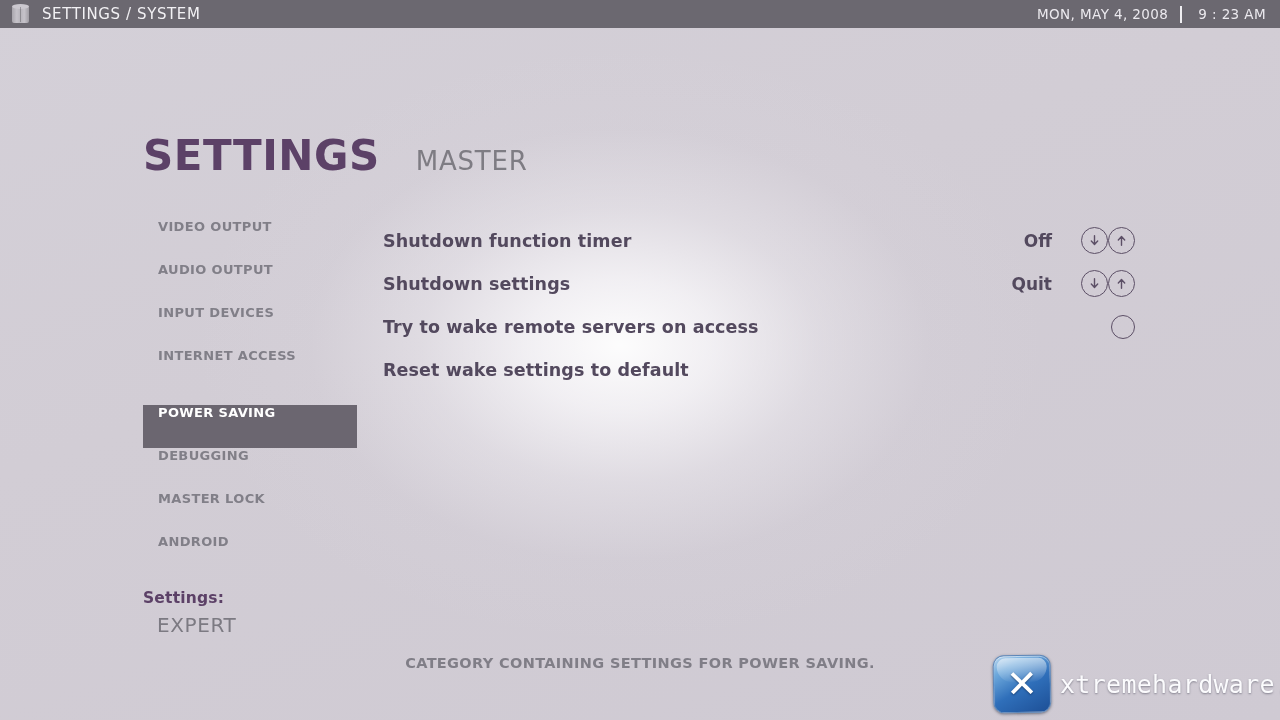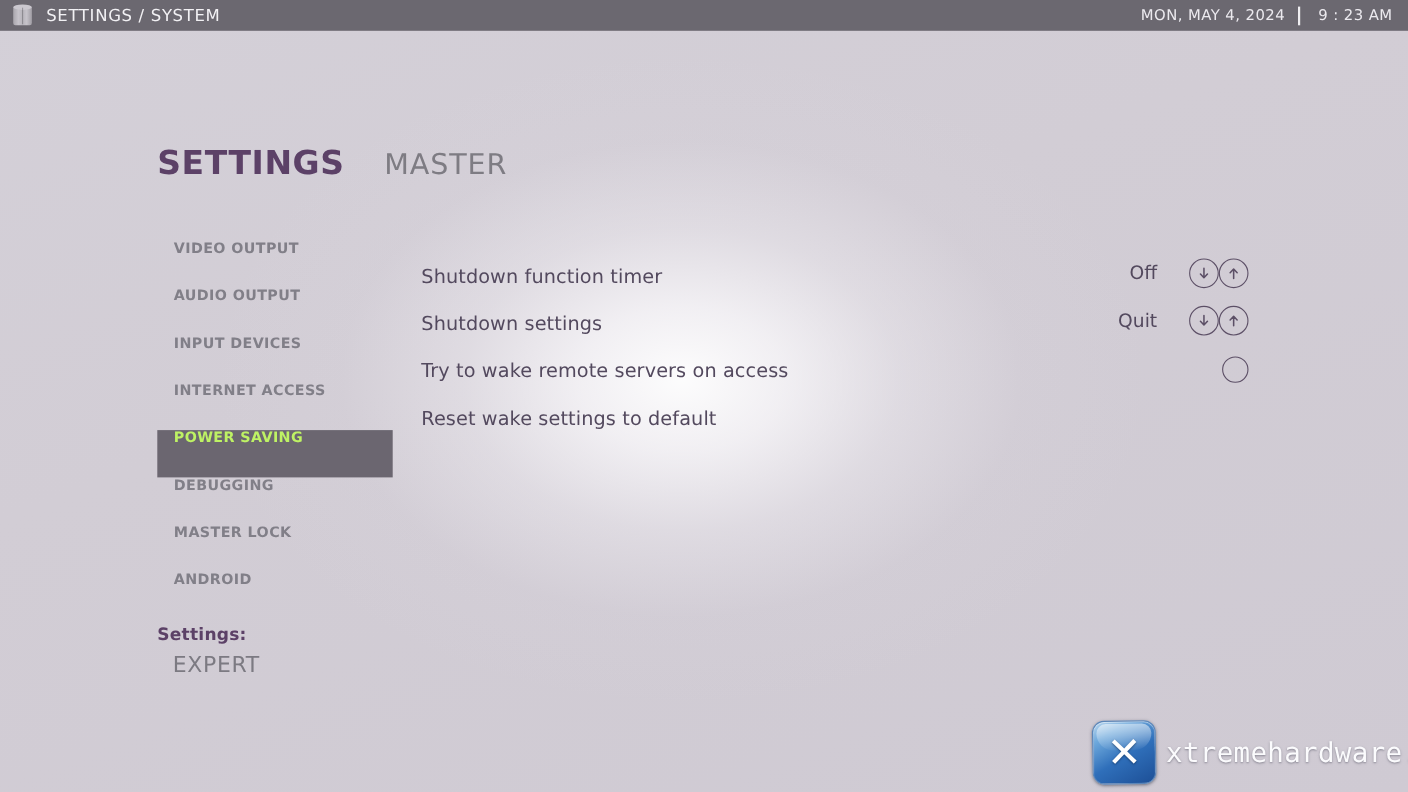--- a/index.html
+++ b/index.html
@@ -53,50 +53,50 @@
     padding-right:14px; color:#eceaef; font-size:13.5px; letter-spacing:.4px;
   }
   #clock-sep {
     width:2px; height:17px; background:#efeef1;
     margin:0 16px 0 12px; display:inline-block;
   }
 
   
   #heading { position:absolute; left:143px; top:131px; display:flex; align-items:baseline; }
   #title-main {
-    color:#5c4167; font-size:30px; font-weight:bold; letter-spacing:.5px;
+    color:#5c4167; font-size:42px; font-weight:bold; letter-spacing:.5px;
   }
   #title-sub {
     color:#7e7c83; font-size:26px; font-weight:400; letter-spacing:.8px;
     margin-left:36px;
   }
 
   
   #sidebar { position:absolute; left:143px; top:219px; width:214px; }
   .side-item {
     height:43px; display:flex; 
     padding-left:15px;
     color:#817f88; font-size:13px; font-weight:bold; letter-spacing:.35px;
   }
-  .side-item.active { background:#6b6670; color:#bef264; }
-
-  
-  #settings-level { position:absolute; left:143px; top:568px; }
+  .side-item.active { background:#6b6670; color:#ffffff;margin-top:14px; }
+
+  
+  #settings-level { position:absolute; left:143px; top:589px; }
   #settings-level .lbl {
     color:#5c4167; font-size:15.5px; font-weight:bold; letter-spacing:.2px;
   }
   #settings-level .val {
     color:#7c7a82; font-size:20px; font-weight:400; letter-spacing:.6px;
     margin-top:6px; margin-left:14px;text-align:center;
   }
 
   
   #rows { position:absolute; left:383px; top:219px; width:752px; }
   .row {
-    height:43px; display:flex; align-items:flex-end; position:relative;
+    height:43px; display:flex; align-items:center; position:relative;font-weight:bold;
   }
   .row-label {
     color:#53495e; font-size:17.5px; letter-spacing:.1px;
   }
   .row-ctrl {
     margin-left:auto; display:flex; align-items:center; gap:29px;
   }
   .row-value {
     color:#53495e; font-size:17px;
   }
@@ -158,21 +158,21 @@
   <div id="topbar">
     <div id="topbar-left">
       <span class="can-icon">
         <span class="body"></span>
           <span class="top"></span>
           <span class="seam"></span>
       </span>
       <span id="topbar-title">SETTINGS / SYSTEM</span>
     </div>
     <div id="topbar-right">
-      <span>MON, MAY 4, 2024</span>
+      <span>MON, MAY 4, 2008</span>
       <span id="clock-sep"></span>
       <span>9 : 23 AM</span>
     </div>
   </div>
 
   <div id="heading">
     <span id="title-main">SETTINGS</span>
     <span id="title-sub">MASTER</span>
   </div>
 
@@ -254,20 +254,21 @@
         <span class="circ-toggle"></span>
       </span>
     </div>
 
     <div class="row">
       <span class="row-label">Reset wake settings to default</span>
     </div>
 
   </div>
 
+  <div id="description">CATEGORY CONTAINING SETTINGS FOR POWER SAVING.</div>
 
   <div id="watermark">
     <div id="wm-logo">
       <span id="wm-x">✕</span>
     </div>
     <span id="wm-text">xtremehardware.com</span>
   </div>
 
 </div>
 

